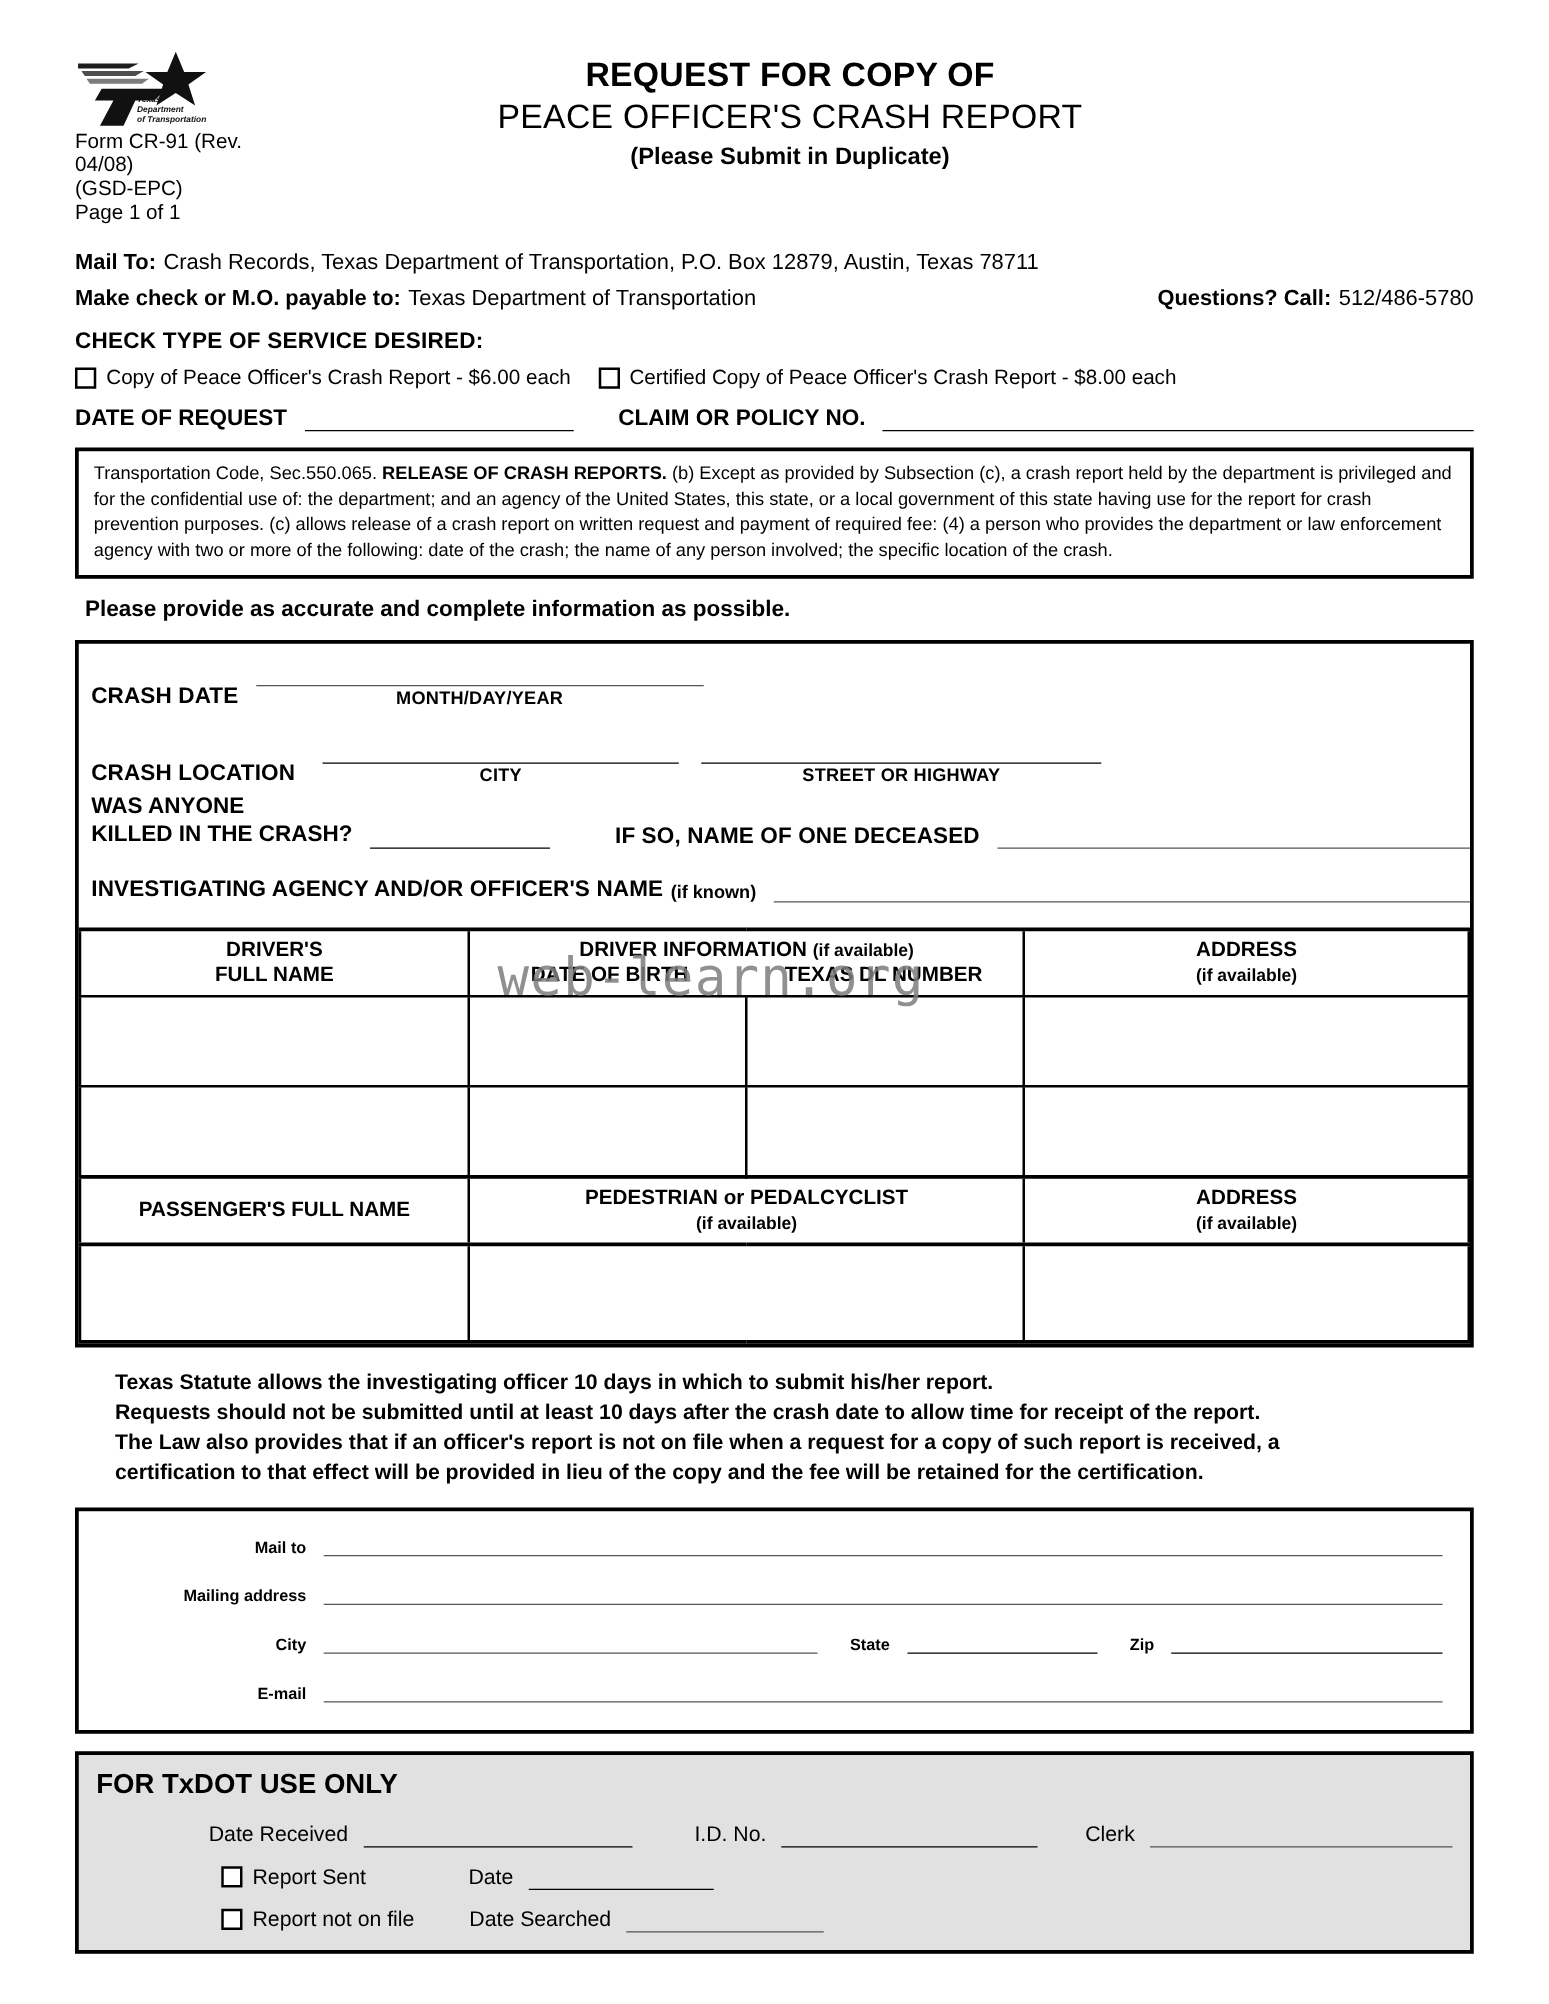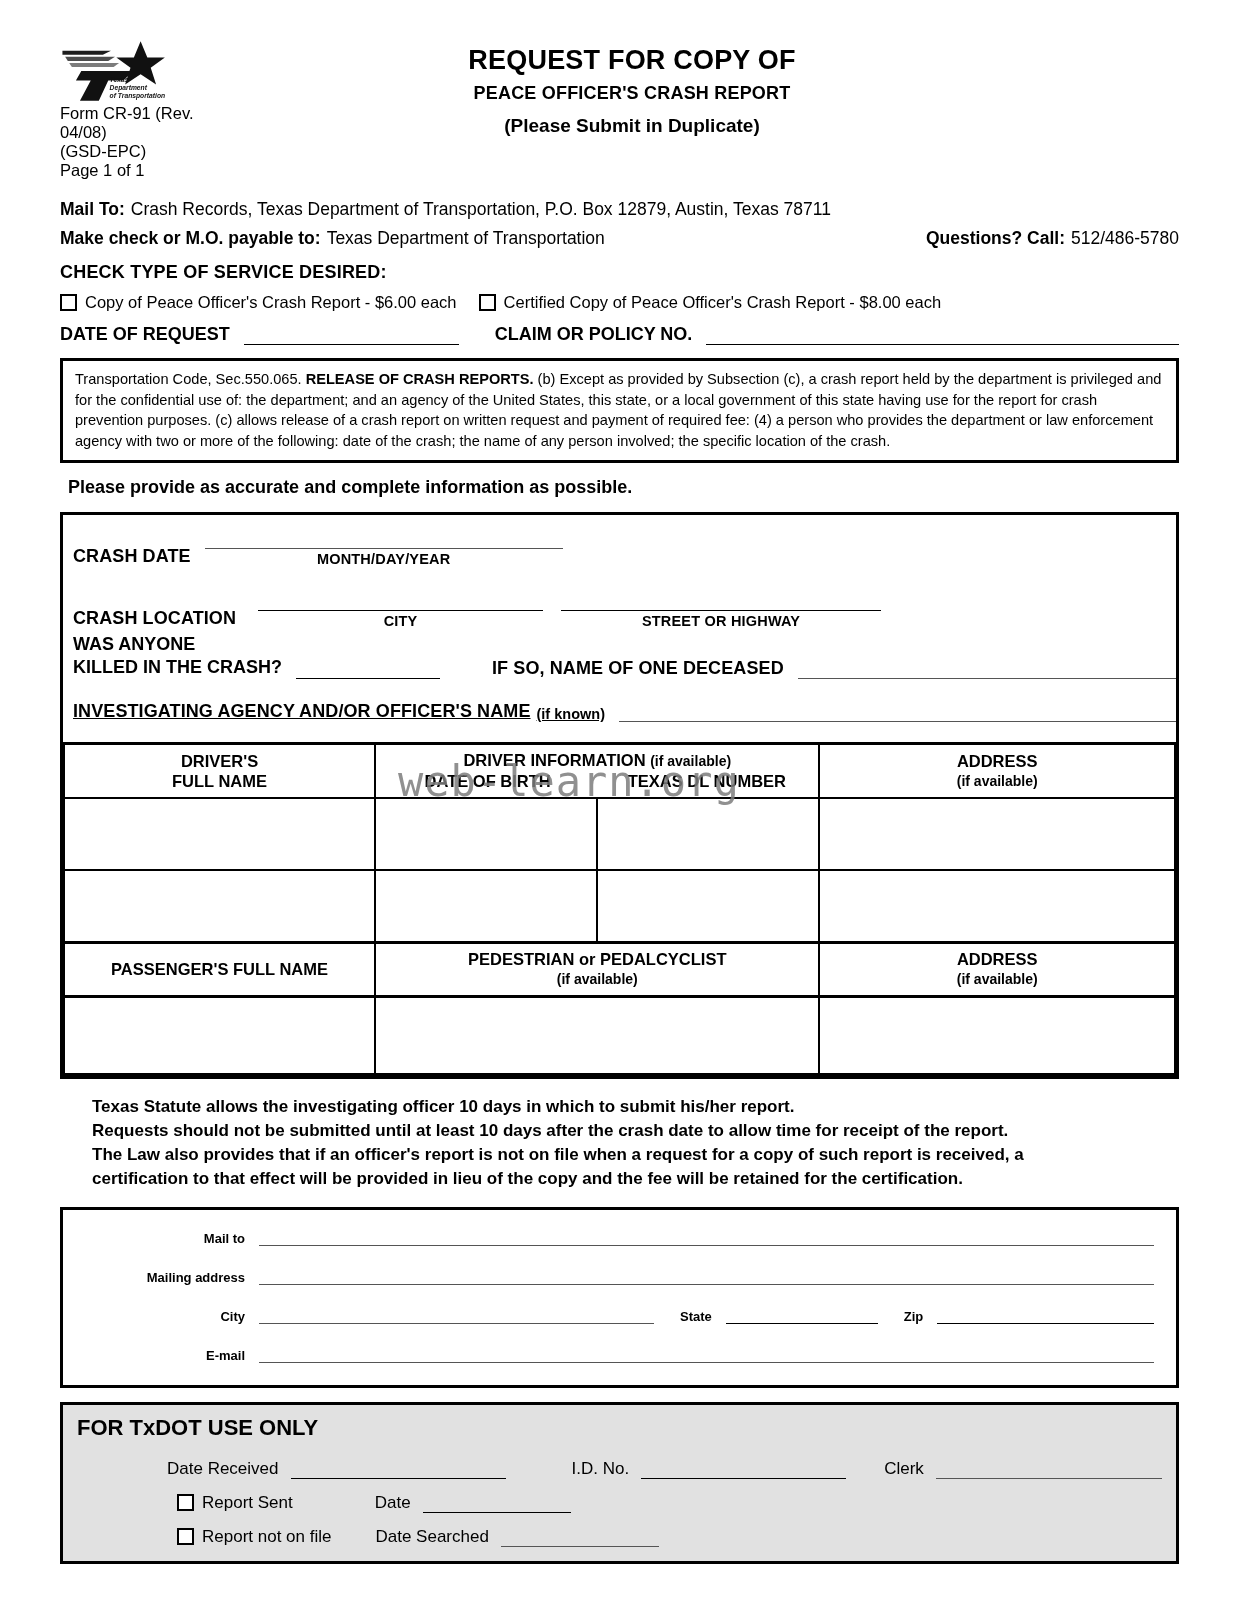--- a/index.html
+++ b/index.html
@@ -15,21 +15,21 @@
   }
   .page { position: relative; width: 1239px; height: 1603px; padding: 0 60px; }
 
   
   .header { display: flex; align-items: flex-start; padding-top: 40px; }
   .logo-block { width: 175px; flex: 0 0 175px; }
   .logo-mark { width: 110px; height: 62px; display: block; }
   .form-meta { font-size: 16.5px; line-height: 19px; margin-top: 2px; }
   .title-block { flex: 1; text-align: center; padding-right: 150px; padding-top: 4px; }
   .title-l1 { font-size: 27px; font-weight: bold; letter-spacing: .2px; line-height: 33px; }
-  .title-l2 { font-size: 18px; font-weight: bold; letter-spacing: .2px; line-height: 33px; }
+  .title-l2 { font-size: 27px; font-weight: normal; letter-spacing: .2px; line-height: 33px; }
   .title-l3 { font-size: 19px; font-weight: bold; margin-top: 5px; }
 
   
   .mailto-wrap { margin-top: 16px; font-size: 17.5px; }
   .mailrow { line-height: 26px; margin-bottom: 3px; display: flex; }
   .mailrow .lbl { font-weight: bold; margin-right: 6px; white-space: nowrap; }
   .mailrow .val { font-weight: normal; }
   .mailrow .spacer { flex: 1; }
   .qrow { display: flex; align-items: baseline; }
   .qrow .q-lbl { font-weight: bold; margin-right: 6px; }
@@ -61,21 +61,21 @@
   .crash-box { border: 3px solid #000; margin-top: 14px; }
   .crash-top { padding: 14px 0 6px 0; }
 
   .row-cd { display: flex; align-items: flex-end; padding-left: 10px; }
   .lbl-b { font-weight: bold; font-size: 18px; letter-spacing: .1px; white-space: nowrap; }
   .lbl-sm { font-weight: bold; font-size: 14.5px; }
   .subcap { font-weight: bold; font-size: 14.5px; text-align: center; margin-top: 2px; letter-spacing: .2px; }
 
   .row-cl { display: flex; align-items: flex-end; padding-left: 10px; margin-top: 24px; }
   .row-killed { display: flex; align-items: flex-end; padding-left: 10px; margin-top: 4px; }
-  .row-agency { display: flex; align-items: flex-end; padding-left: 10px; margin-top: 22px; padding-bottom: 14px; text-decoration: underline; }
+  .row-agency { display: flex; align-items: flex-end; padding-left: 10px; margin-top: 22px; padding-bottom: 14px; }
   .killed-2line { font-weight: bold; font-size: 18px; line-height: 23px; }
 
   
   table.dtable { width: 100%; border-collapse: collapse; }
   table.dtable td { border: 2px solid #000; vertical-align: middle; }
   .hdr-cell { text-align: center; font-weight: bold; font-size: 16.5px; line-height: 20px; padding: 5px 2px 6px; }
   .hdr-cell .small { font-size: 14px; }
   .blank-cell { height: 72px; }
   .tsec-top { border-top: 3px solid #000 !important; }
 
@@ -301,21 +301,21 @@
       <span class="uline thin" style="flex:1;margin-left:14px;"></span>
     </div>
   </div>
 
   <div class="txdot-box">
     <div class="txdot-title">FOR TxDOT USE ONLY</div>
 
     <div class="txrow">
       <span class="txlabel">Date Received</span>
       <span class="uline" style="width:215px;margin-left:12px;"></span>
-      <span class="txlabel" style="margin-left:66px;">I.D. No.</span>
+      <span class="txlabel" style="margin-left:50px;">I.D. No.</span>
       <span class="uline" style="width:205px;margin-left:12px;"></span>
       <span class="txlabel" style="margin-left:38px;">Clerk</span>
       <span class="uline thin" style="flex:1;margin-left:12px;"></span>
     </div>
 
     <div class="txrow-cb">
       <label style="display:flex;align-items:center;">
         <span class="cbx"></span>
         <span class="txlabel">Report Sent</span>
       </label>

